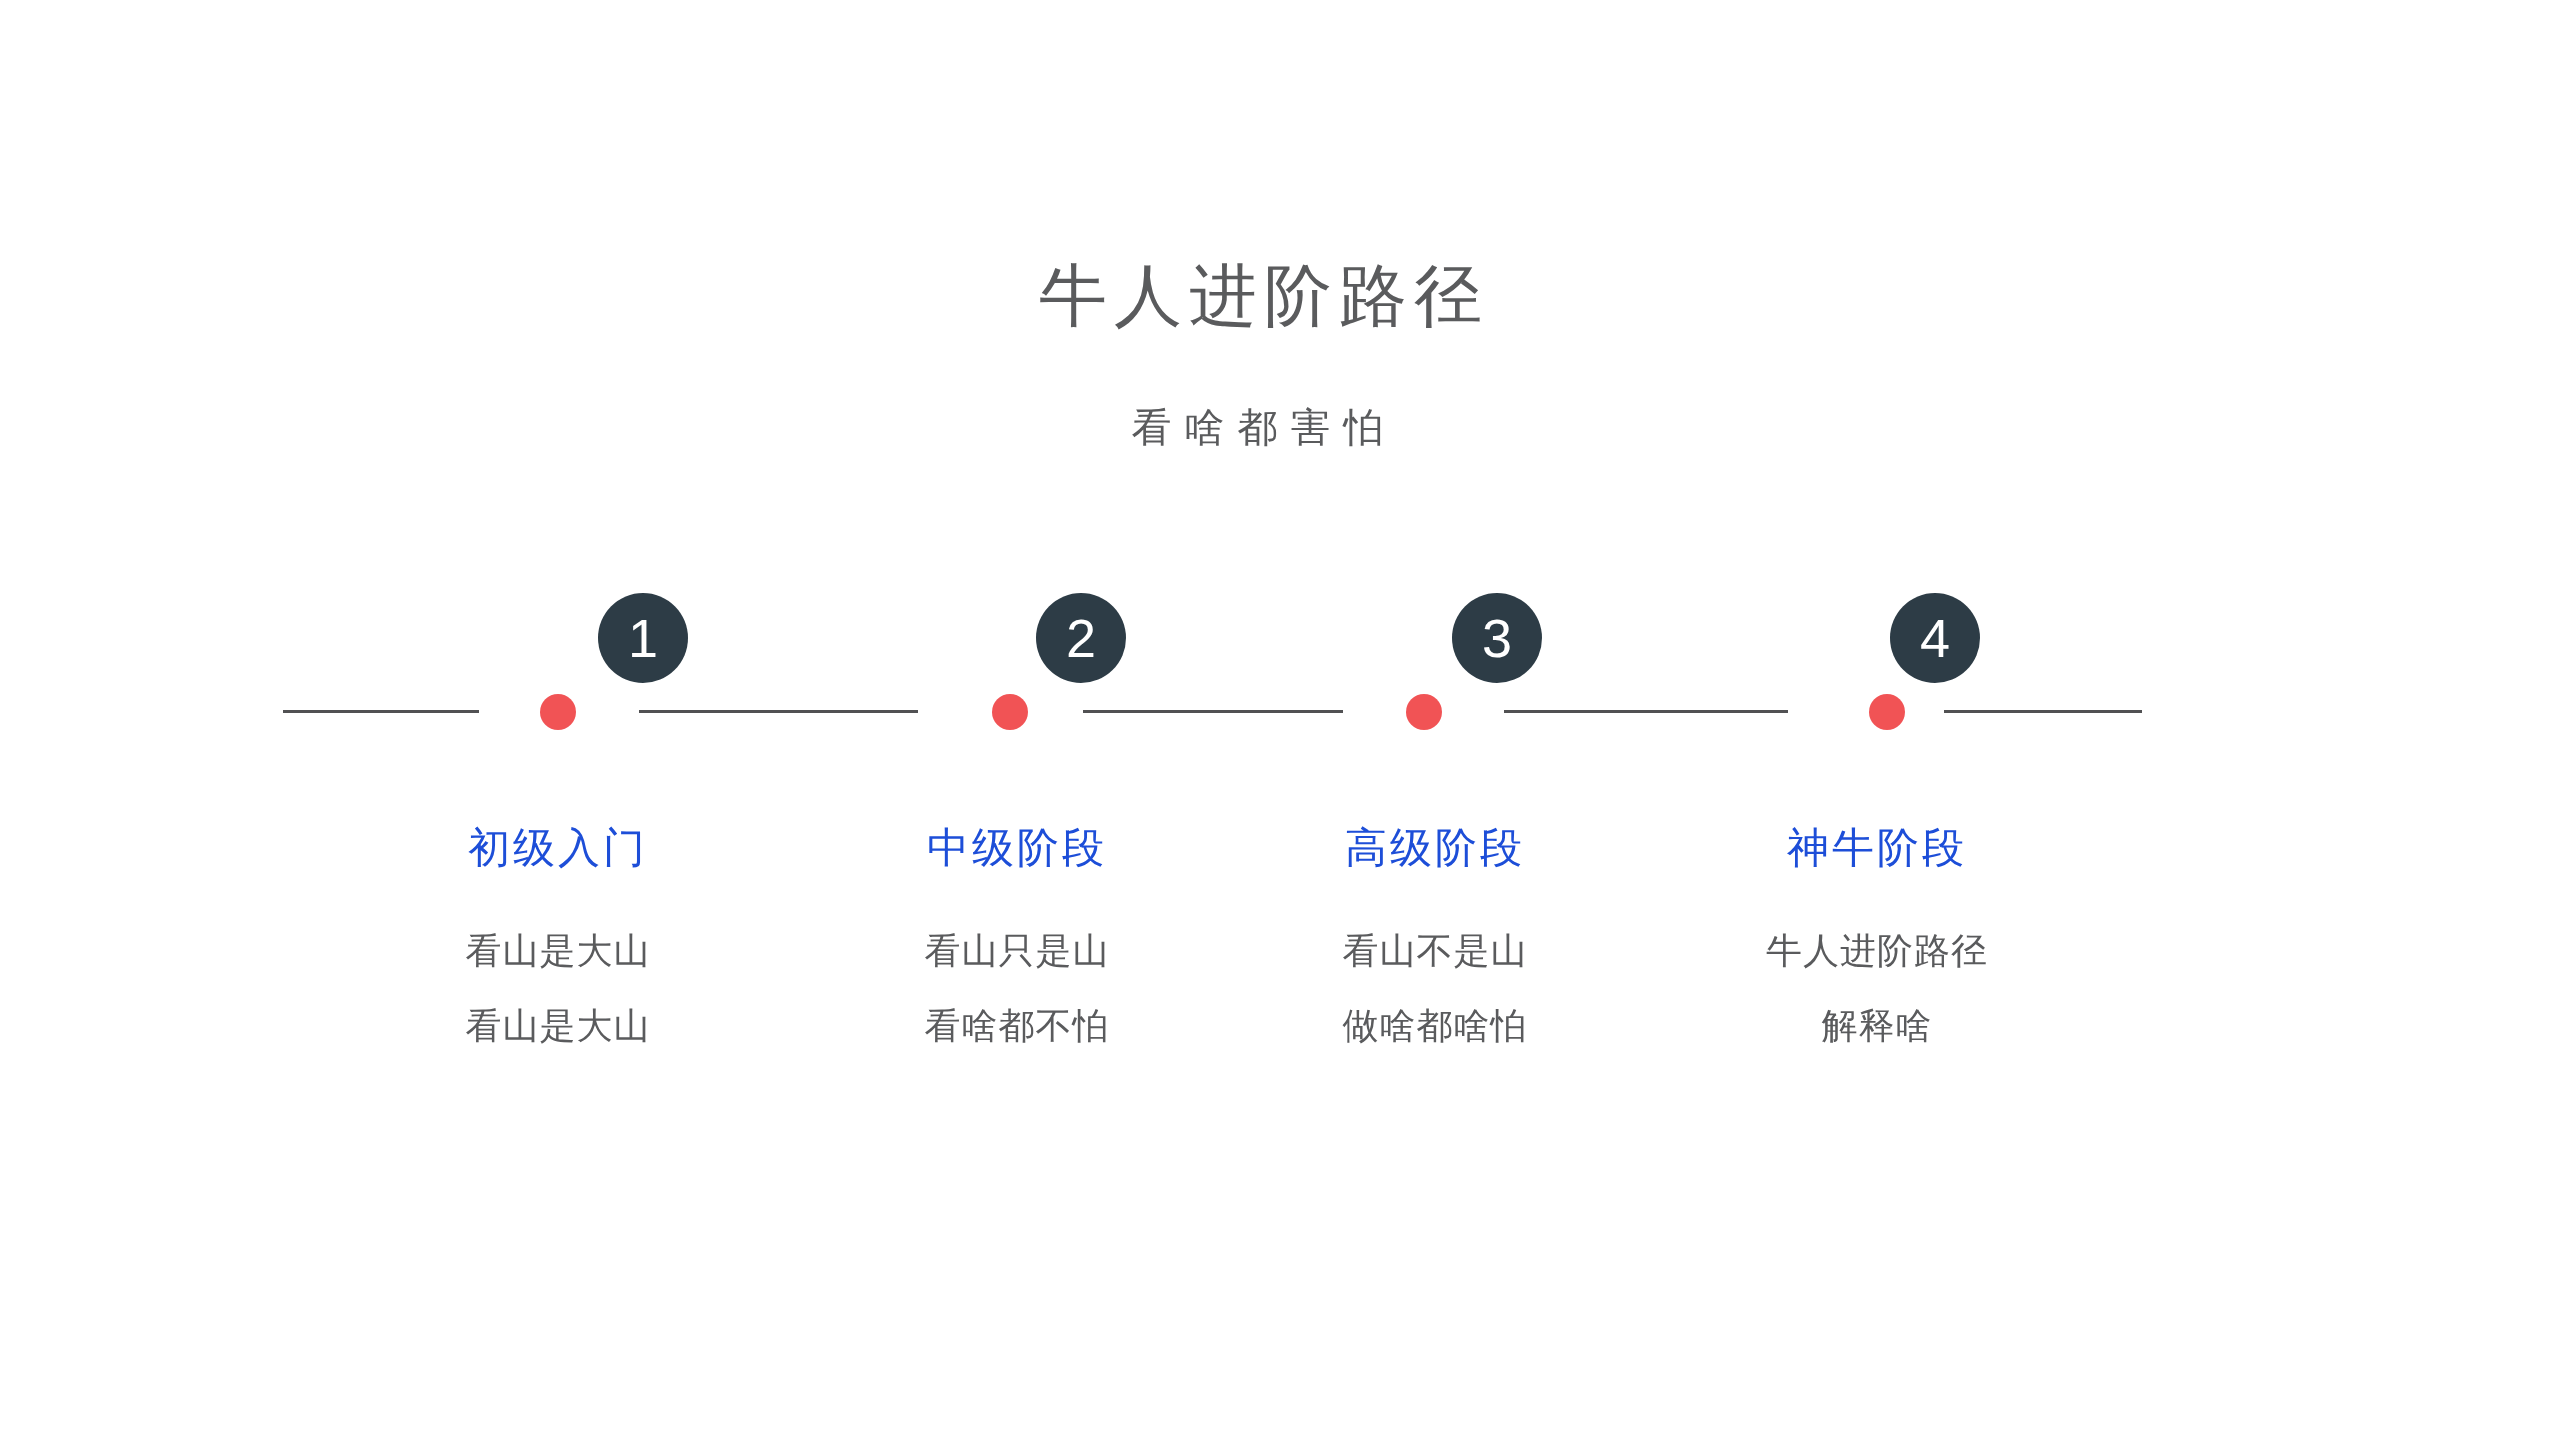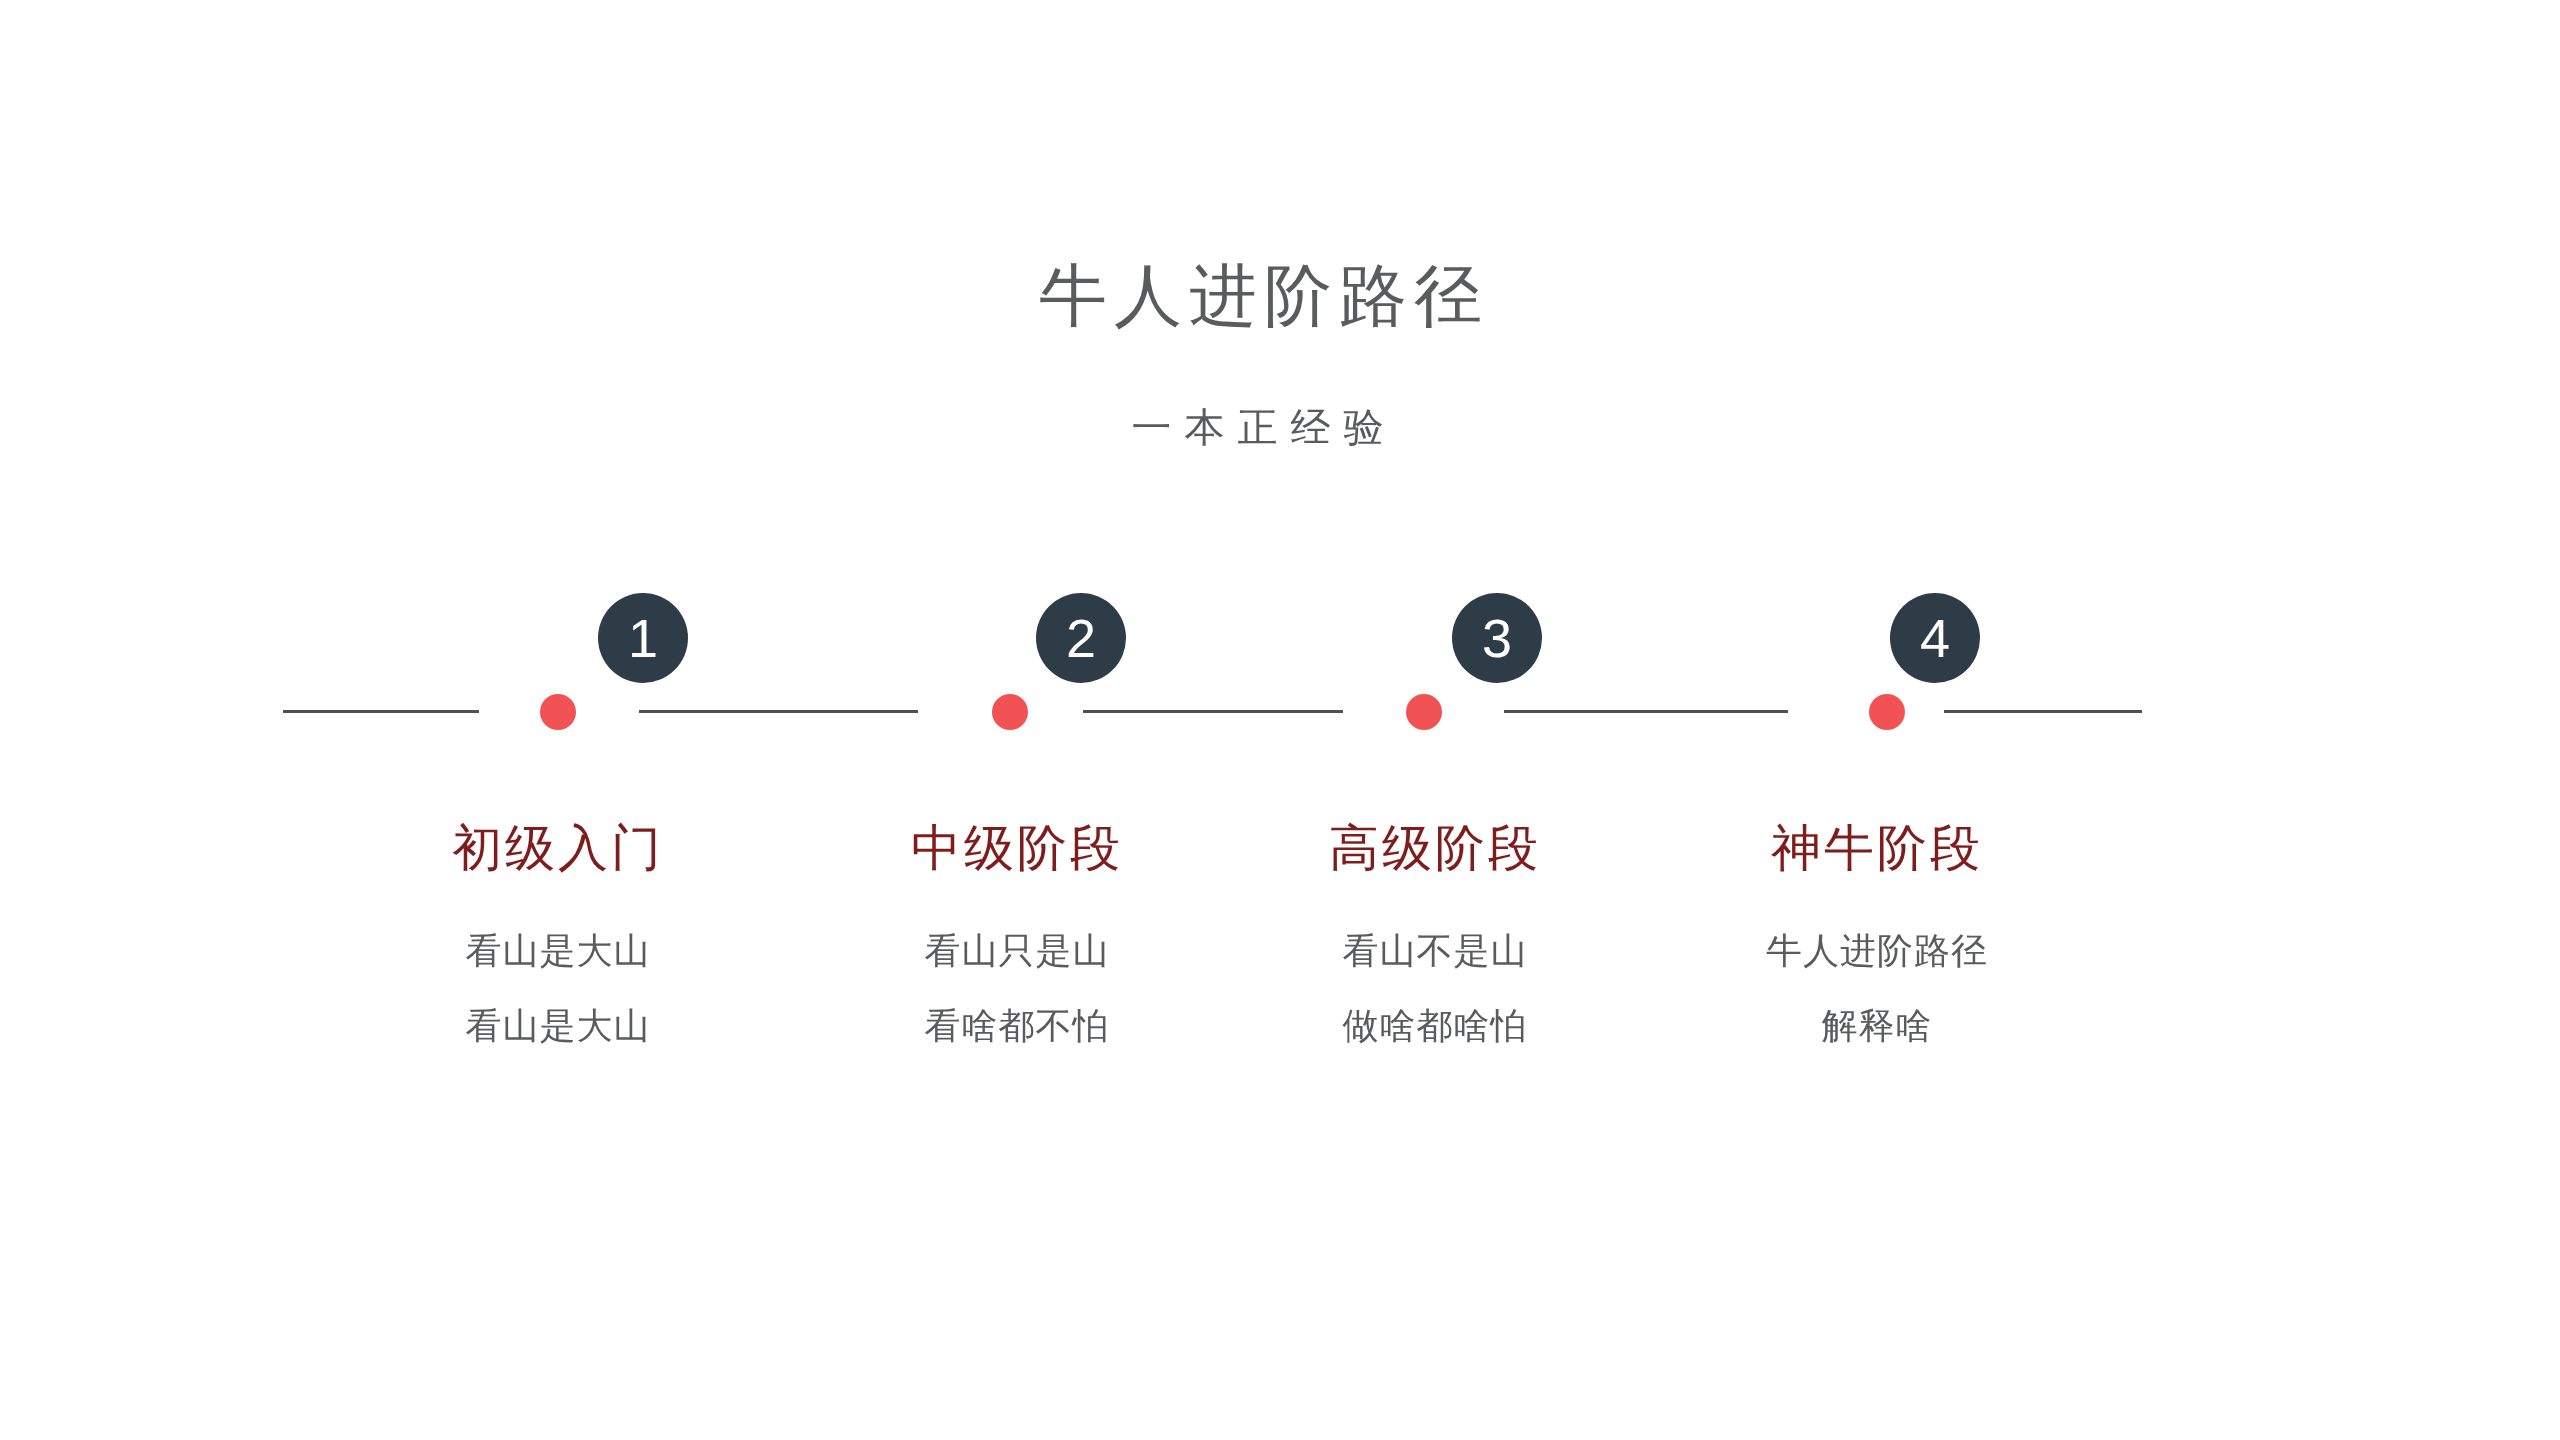--- a/index.html
+++ b/index.html
@@ -74,40 +74,40 @@
 
   
   .stage-col {
     position: absolute;
     top: 818px;
     transform: translateX(-50%);
     text-align: center;
     white-space: nowrap;
   }
   .stage-title {
-    font-size: 50px;
+    font-size: 42px;
     line-height: 60px;
     letter-spacing: 3px;
-    color: #7f1d1d;
+    color: #1d4ed8;
   }
   .stage-desc {
     margin-top: 35px;
     font-size: 36px;
     line-height: 75px;
     letter-spacing: 1px;
     color: #5A5B5D;
   }
 </style>
 </head>
 <body>
 
 <div class="slide">
 
   <div class="slide-title">牛人进阶路径</div>
-  <div class="slide-subtitle">一本正经验</div>
+  <div class="slide-subtitle">看啥都害怕</div>
 
   <div class="tl-seg" style="left:283px; width:196px"></div>
   <div class="tl-seg" style="left:639px; width:279px"></div>
   <div class="tl-seg" style="left:1083px; width:260px"></div>
   <div class="tl-seg" style="left:1504px; width:284px"></div>
   <div class="tl-seg" style="left:1944px; width:198px"></div>
 
   <div class="tl-dot" style="left:558px"></div>
   <div class="tl-dot" style="left:1010px"></div>
   <div class="tl-dot" style="left:1424px"></div>

